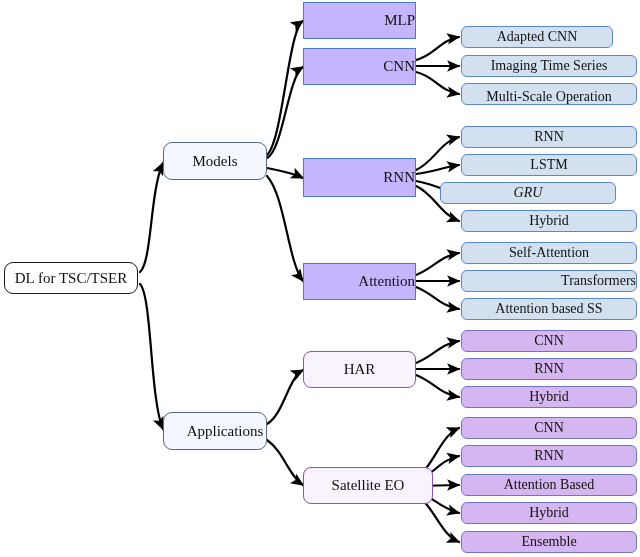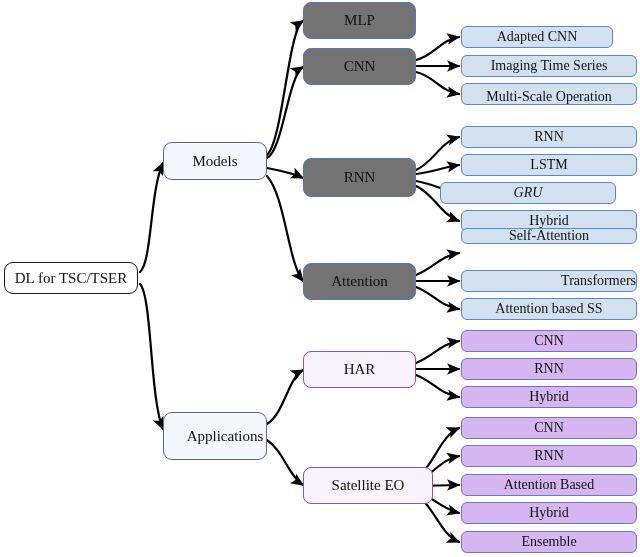--- a/index.html
+++ b/index.html
@@ -40,24 +40,25 @@
     border-radius: 9px;
     font-size: 15px;
   }
   .node-l1 {
     background: #f4f7fd;
     border: 1.4px solid #56688c;
     border-radius: 9px;
     font-size: 15px;
   }
   .node-l2-blue {
-    background: #737373;
+    background: #c4b5fd;
     border: 1.4px solid #4f79c4;
-    border-radius: 8px;
+    border-radius: 0;
     font-size: 15px;
+    justify-content: flex-end;
   }
   .node-l2-purple {
     background: #f8f3fc;
     border: 1.6px solid #8c4fc4;
     border-radius: 8px;
     font-size: 15px;
   }
   .node-leaf-blue {
     background: #d2e0f0;
     border: 1.2px solid #5b86c8;
@@ -110,21 +111,21 @@
         <path d="M 416,494 C 434,506 440,534 459,542" fill="none" stroke="#000000" stroke-width="2.2" stroke-linecap="round" marker-end="url(#arrow)"></path>
       </g>
   </svg>
   <div id="node-layer">
       <div class="node node-root" style="left: 4px; top: 262px; width: 134px; height: 32px;">
         <span>DL for TSC/TSER</span>
       </div>
       <div class="node node-l1" style="left: 163px; top: 142px; width: 104px; height: 38px;">
         <span>Models</span>
       </div>
-      <div class="node node-l1" style="left: 163px; top: 412px; width: 104px; height: 48px; padding-left: 20px;">
+      <div class="node node-l1" style="left: 163px; top: 412px; width: 104px; height: 38px; padding-left: 20px;">
         <span>Applications</span>
       </div>
       <div class="node node-l2-blue" style="left: 303px; top: 2px; width: 113px; height: 37px;">
         <span>MLP</span>
       </div>
       <div class="node node-l2-blue" style="left: 303px; top: 48px; width: 113px; height: 37px;">
         <span>CNN</span>
       </div>
       <div class="node node-l2-blue" style="left: 303px; top: 158px; width: 113px; height: 39px;">
         <span>RNN</span>
@@ -152,21 +153,21 @@
       </div>
       <div class="node node-leaf-blue" style="left: 461px; top: 154px; width: 176px; height: 22px;">
         <span>LSTM</span>
       </div>
       <div class="node node-leaf-blue" style="left: 440px; top: 182px; width: 176px; height: 22px; font-style: italic;">
         <span>GRU</span>
       </div>
       <div class="node node-leaf-blue" style="left: 461px; top: 210px; width: 176px; height: 22px;">
         <span>Hybrid</span>
       </div>
-      <div class="node node-leaf-blue" style="left: 461px; top: 228px; width: 176px; height: 16px; font-family: Liberation Serif, serif;">
+      <div class="node node-leaf-blue" style="left: 461px; top: 242px; width: 176px; height: 22px; font-family: Liberation Serif, serif;">
         <span>Self-Attention</span>
       </div>
       <div class="node node-leaf-blue" style="left: 461px; top: 270px; width: 176px; height: 22px; justify-content: flex-end;">
         <span>Transformers</span>
       </div>
       <div class="node node-leaf-blue" style="left: 461px; top: 298px; width: 176px; height: 22px; align-items: center;">
         <span>Attention based SS</span>
       </div>
       <div class="node node-leaf-purple" style="left: 461px; top: 330px; width: 176px; height: 22px;">
         <span>CNN</span>

